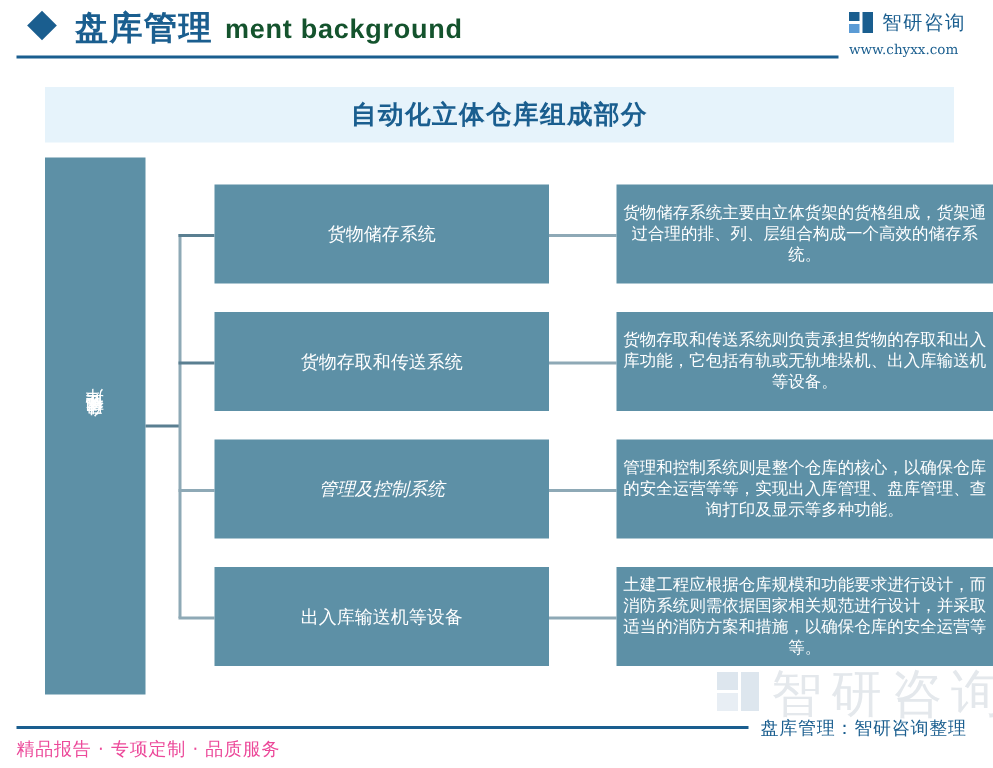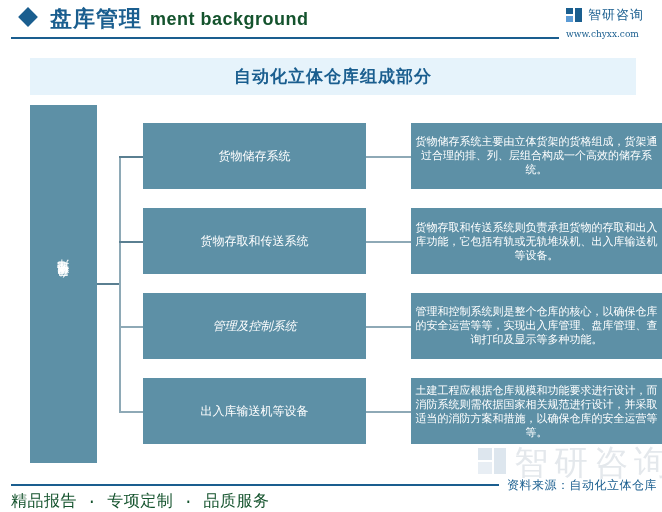--- a/index.html
+++ b/index.html
@@ -49,21 +49,21 @@
   .mid-box { left: 143px; width: 223px; height: 66px; font-size: 12px; }
   .desc-box {
     left: 411px; width: 251px; height: 66px; font-size: 11px; line-height: 14px;
     text-align: center; padding: 0 2px; box-sizing: border-box;
   }
   .line-h { height: 1.5px; background: #5a7f91; }
   .line-v { width: 1.5px; background: #8ea9b6; }
 
   
   .footer-line { left: 11px; top: 484px; width: 640px; height: 2px; background: #1a5e8f; }
-  .footer-left { left: 11px; top: 491px; font-size: 16px; color: #14532d; letter-spacing: 0.5px; font-family: Liberation Mono, monospace; }
+  .footer-left { left: 11px; top: 491px; font-size: 12px; color: #ec4899; letter-spacing: 0.5px; }
   .footer-right { left: 507px; top: 477px; font-size: 12px; color: #1a5e8f; letter-spacing: 0.5px; background: transparent; }
 </style>
 </head>
 <body>
 
 <div class="wm wm-bg-text">ment background</div>
 <div class="wm-logo-sq" style="left:478px;top:448px;width:14px;height:12px;"></div>
 <div class="wm-logo-sq" style="left:478px;top:462px;width:14px;height:12px;background:#e8eef4;"></div>
 <div class="wm-logo-sq" style="left:494px;top:448px;width:12px;height:26px;"></div>
 <div class="wm wm-big" style="left:514px;top:440px;">智研咨询</div>
@@ -121,13 +121,13 @@
 <div class="abs box mid-box" style="top:378px;">
   <span>出入库输送机等设备</span>
 </div>
 <div class="abs line-h" style="left:366px;top:411px;width:45px;background:#8ea9b6;"></div>
 <div class="abs box desc-box" style="top:378px;font-family:Liberation Serif, serif;">
   <span>土建工程应根据仓库规模和功能要求进行设计，而消防系统则需依据国家相关规范进行设计，并采取适当的消防方案和措施，以确保仓库的安全运营等等。</span>
 </div>
 
 <div class="abs footer-line" style="width:488px;"></div>
 <div class="abs footer-left">精品报告 · 专项定制 · 品质服务</div>
-<div class="abs footer-right">资料来源：自动化立体仓库</div>
+<div class="abs footer-right">盘库管理：智研咨询整理</div>
 
 </body></html>

